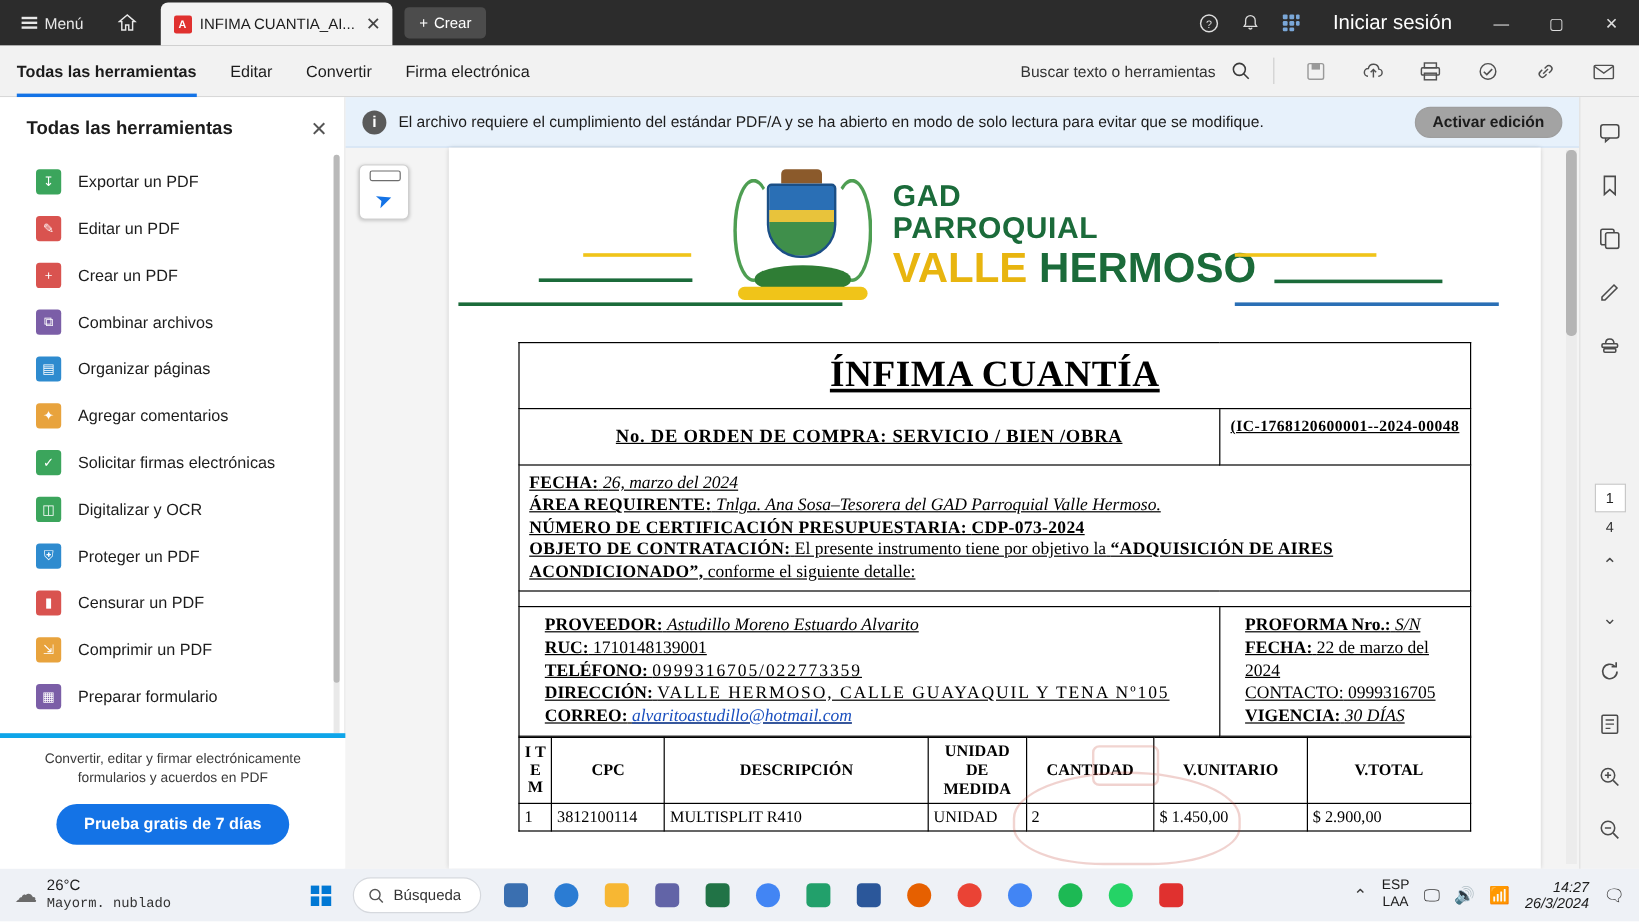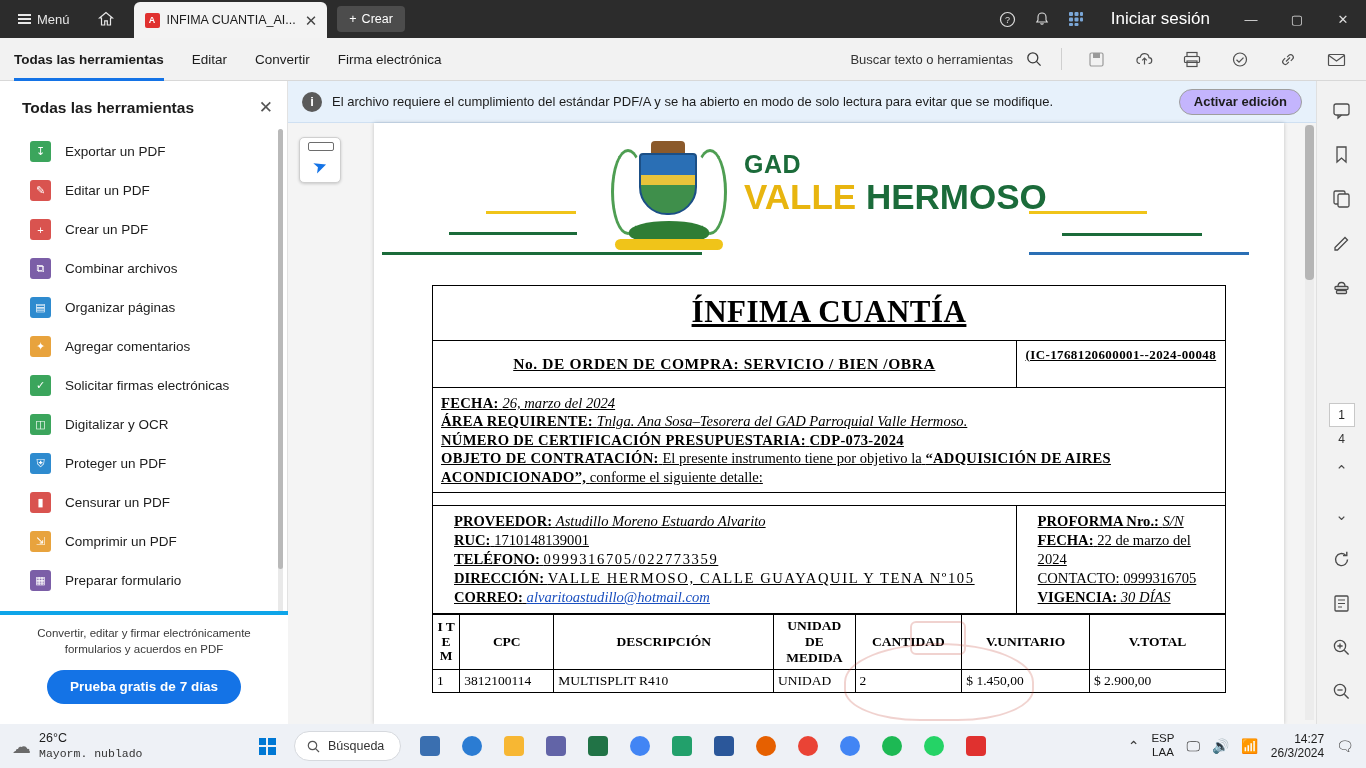--- a/index.html
+++ b/index.html
@@ -143,21 +143,21 @@
   }
   .notify-ic {
     width: 20px; height: 20px; border-radius: 50%;
     background: #5a5a5a; color: #fff; font-size: 13px; font-weight: bold;
     display: flex; align-items: center; justify-content: center; flex: none;
   }
   .notify-text { font-size: 13px; color: #1c1c1c; }
   .notify-btn {
     margin-left: auto; height: 26px; padding: 0 14px;
     border: 1px solid #9e9e9e; border-radius: 14px;
-    background: #c4b5fd; font-size: 13px; color: #1c1c1c;
+    background: #a3a3a3; font-size: 13px; color: #1c1c1c;
     display: flex; align-items: center; font-weight: bold;
   }
 
   
   .selecttool {
     position: absolute; top: 56px; left: 11px; width: 42px; height: 46px;
     background: #fff; border: 1px solid #cfcfcf; border-radius: 5px;
     box-shadow: 0 1px 3px rgba(0,0,0,.18);
     display: flex; align-items: center; justify-content: center;
   }
@@ -341,21 +341,21 @@
   .tb-app {
     width: 38px; height: 38px; display: flex; align-items: center;
     justify-content: center; border-radius: 4px;
   }
   .appsq { width: 20px; height: 20px; border-radius: 4px; }
   .tray {
     margin-left: auto; display: flex; align-items: center; gap: 12px;
     padding-right: 12px; font-size: 11.5px; color: #1c1c1c;
   }
   .lang { text-align: center; line-height: 1.2; font-size: 11.5px; }
-  .clock { text-align: right; line-height: 1.2; font-size: 12px; }
+  .clock { text-align: right; line-height: 1.2; font-size: 12px; font-style: italic; }
   .tray-ic { color: #3a3a3a; font-size: 14px; }
 </style>
 </head>
 <body>
 
 <div class="titlebar">
   <div class="menu-btn">
     <span class="hamburger">
         <i></i>
         <i></i>
@@ -546,20 +546,21 @@
       <div class="crest">
         <span class="laurelL"></span>
           <span class="laurelR"></span>
         <span class="cap"></span>
           <span class="shield"></span>
         <span class="rmini"></span>
           <span class="ribbon"></span>
       </div>
       <div class="gadtext">
         <div class="gad1">GAD</div>
+        <div class="gad1">PARROQUIAL</div>
         <div class="gad2">
           <span class="vall">VALLE</span>
           <span class="herm">HERMOSO</span>
         </div>
       </div>
       <span class="bar y1"></span>
       <span class="bar g1"></span>
       <span class="bar b1"></span>
       <span class="bar y2"></span>
       <span class="bar g2"></span>

